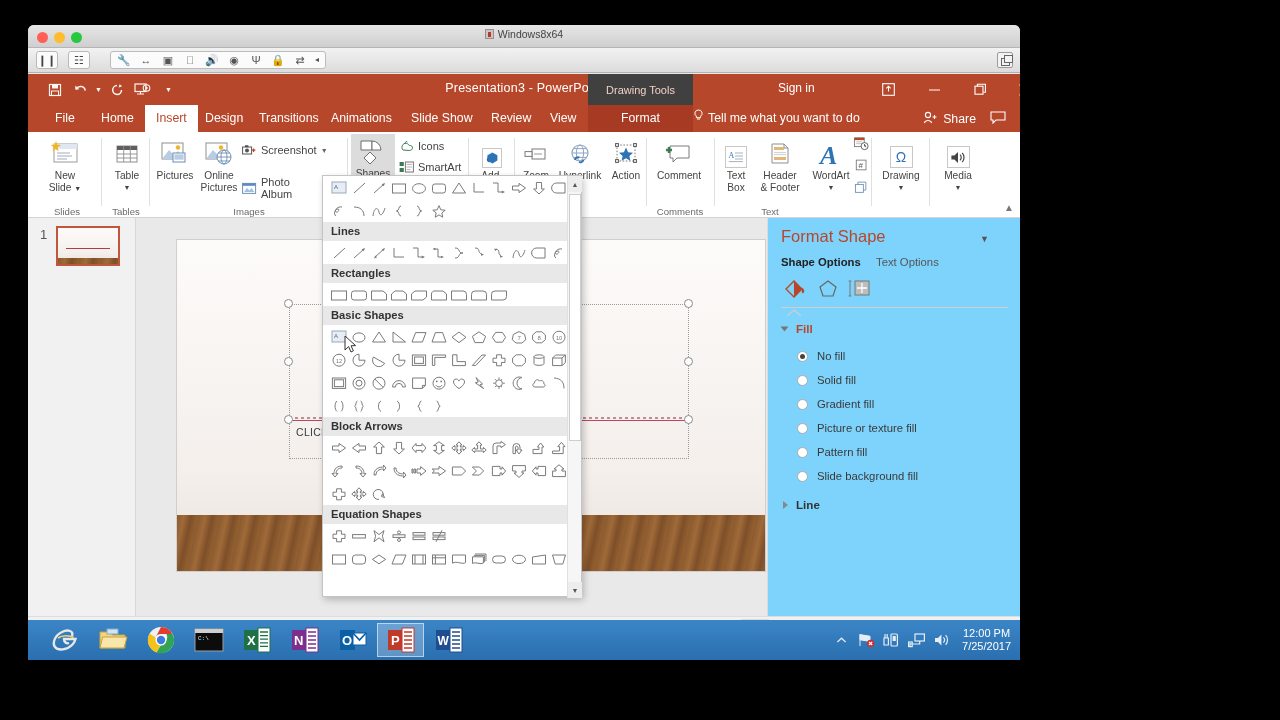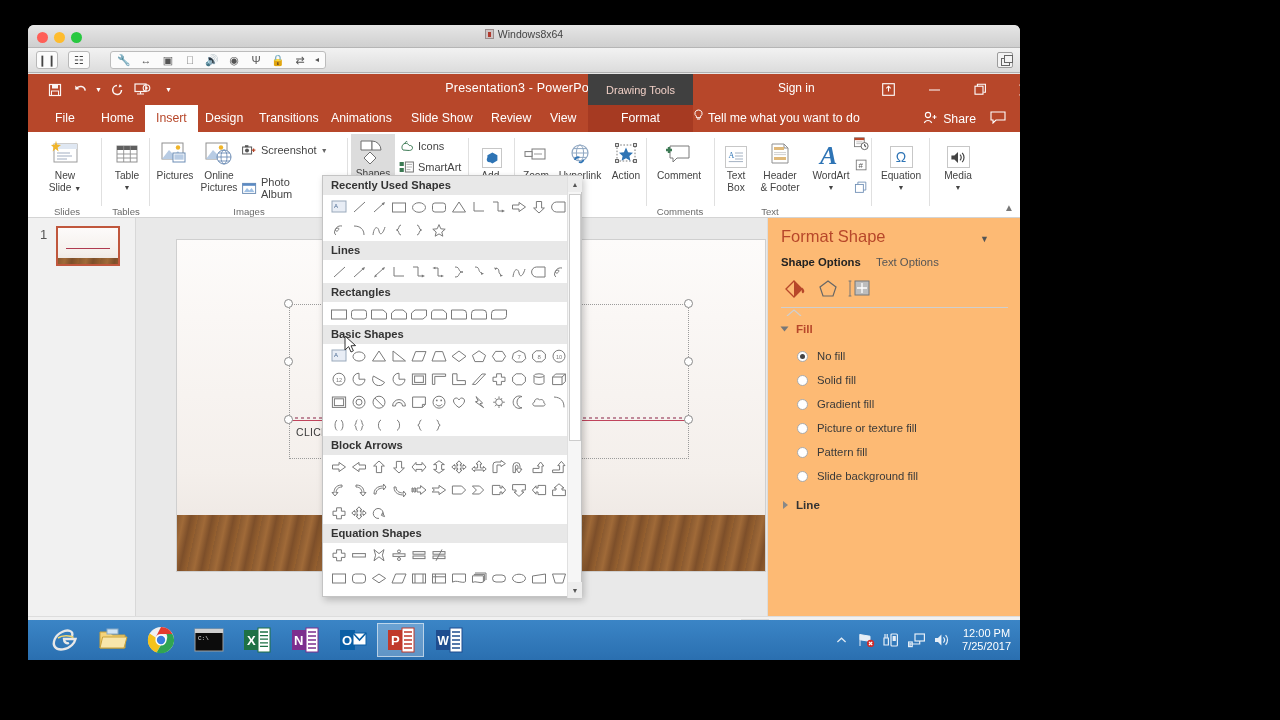--- a/index.html
+++ b/index.html
@@ -91,21 +91,21 @@
   #slide { position:absolute; left:41px; top:22px; width:588px; height:331px; background:#fff;
            box-shadow:0 0 0 1px #cfcfcf; overflow:hidden; }
   #placeholder-box { position:absolute; left:112px; top:64px; width:400px; height:155px;
                      border:1px dotted #9b9b9b; }
   .handle { position:absolute; width:9px; height:9px; border-radius:50%; background:#fff; border:1.4px solid #8a8a8a; }
   #ph-line { position:absolute; left:112px; top:180px; width:400px; height:1px; background:#c0445c; }
   #ph-dashline { position:absolute; left:112px; top:177px; width:400px; height:2px;
                  background:repeating-linear-gradient(90deg,#c08a9a 0 3px, transparent 3px 6px); }
   #click-text { position:absolute; left:119px; top:186px; font-size:10.5px; color:#3b3b3b; letter-spacing:.3px; }
 
-  #fmtpane { position:absolute; right:0; top:0; width:253px; height:398px; background:#fdba74; border-left:1px solid #dcdcdc; }
+  #fmtpane { position:absolute; right:0; top:0; width:253px; height:398px; background:#7dd3fc; border-left:1px solid #dcdcdc; }
   #fmt-title { position:absolute; left:13px; top:9px; font-size:16.5px; color:#b7472a; }
   #fmt-caret { position:absolute; left:212px; top:16px; font-size:9px; color:#555; }
   .fmt-tab { position:absolute; top:38px; font-size:11.3px; }
   #fmt-tab-shape { left:13px; color:#222; font-weight:bold; }
   #fmt-tab-text { left:108px; color:#555; }
   .fmt-icon { position:absolute; top:58px; width:30px; height:26px; display:flex; align-items:center; justify-content:center; }
   #fmt-underline { position:absolute; left:13px; top:89px; width:227px; height:1px; background:#cfcfcf; }
   #fmt-active-mark { position:absolute; left:18px; top:84px; width:12px; height:6px; }
   #fill-head { position:absolute; left:28px; top:104px; font-size:11.6px; color:#b7472a; font-weight:bold; }
   #fill-tri { position:absolute; left:14px; top:107px; width:0;height:0;border-left:5px solid #777;border-top:4px solid transparent;border-bottom:4px solid transparent; transform:rotate(90deg); }
@@ -558,21 +558,21 @@
         </div>
         <div class="rsep" style="left:843px;"></div>
 
         <div class="rgroup" style="left:846px;width:54px;">
           <div class="bigbtn" style="left:4px;top:6px;">
             <div class="ico">
               <div class="cboxicon" style="width:23px;height:22px;">
                 <span style="font-size:14px;color:#2e74b5;line-height:14px;">Ω</span>
               </div>
             </div>
-            <div>Equation</div>
+            <div>Drawing</div>
             <div style="font-size:7px">▼</div>
           </div>
         </div>
         <div class="rsep" style="left:901px;"></div>
 
         <div class="rgroup" style="left:904px;width:52px;">
           <div class="bigbtn" style="left:3px;top:6px;">
             <div class="ico">
               <div class="cboxicon" style="width:23px;height:22px;">
                 <svg width="17" height="15" viewBox="0 0 17 15">
@@ -745,21 +745,20 @@
     <div style="position:absolute;left:972px;top:603px;">
       <svg width="13" height="12" viewBox="0 0 13 12">
           <path d="M1 3.6 V1 H4 M9 1 H12 V3.6 M12 8.4 V11 H9 M4 11 H1 V8.4" fill="none" stroke="#555" stroke-width="1.1"></path>
           <rect x="4" y="4" width="5" height="4" fill="#777"></rect>
         </svg>
     </div>
 
     <div id="gallery" style="left:294px;top:150px;">
       <div id="gal-clip">
 
-        <div class="gal-head">Recently Used Shapes</div>
         <div class="gal-row">
           <div class="shp">
               <svg width="16" height="13">
                 <rect x="1" y="1" width="14" height="11" fill="#e8edf5" stroke="#9aa9bb"></rect>
                 <text x="3" y="8" font-size="6" fill="#4a6a92">A</text>
               </svg>
             </div>
           <div class="shp">
               <svg width="15" height="14">
                 <path d="M2 12 L13 2" stroke="#7a7a7a" fill="none"></path>

